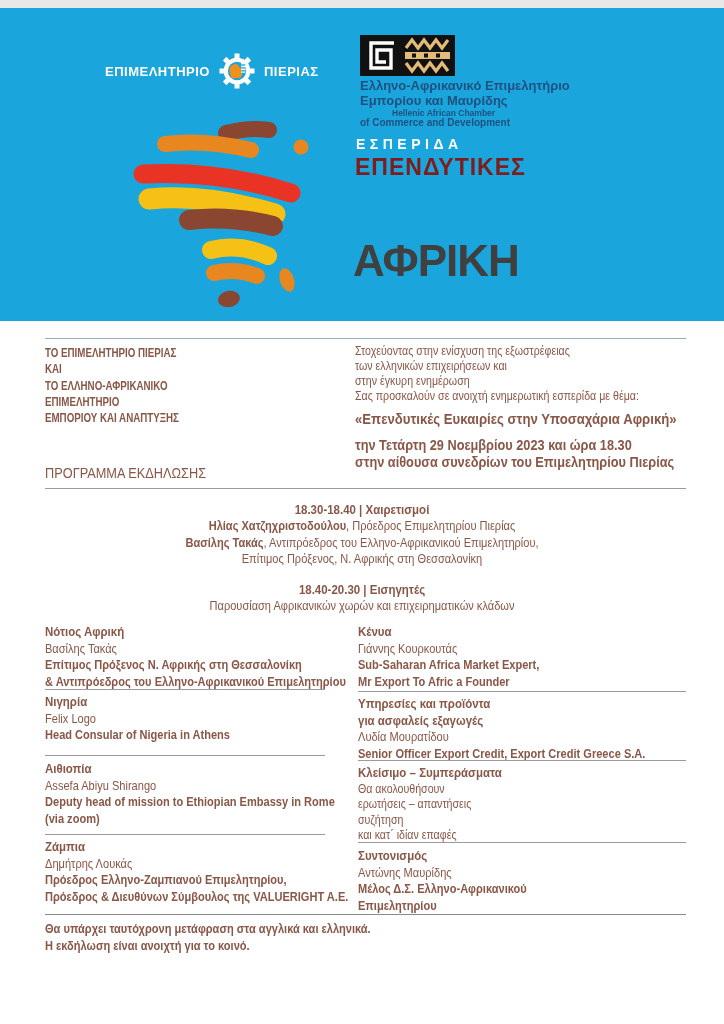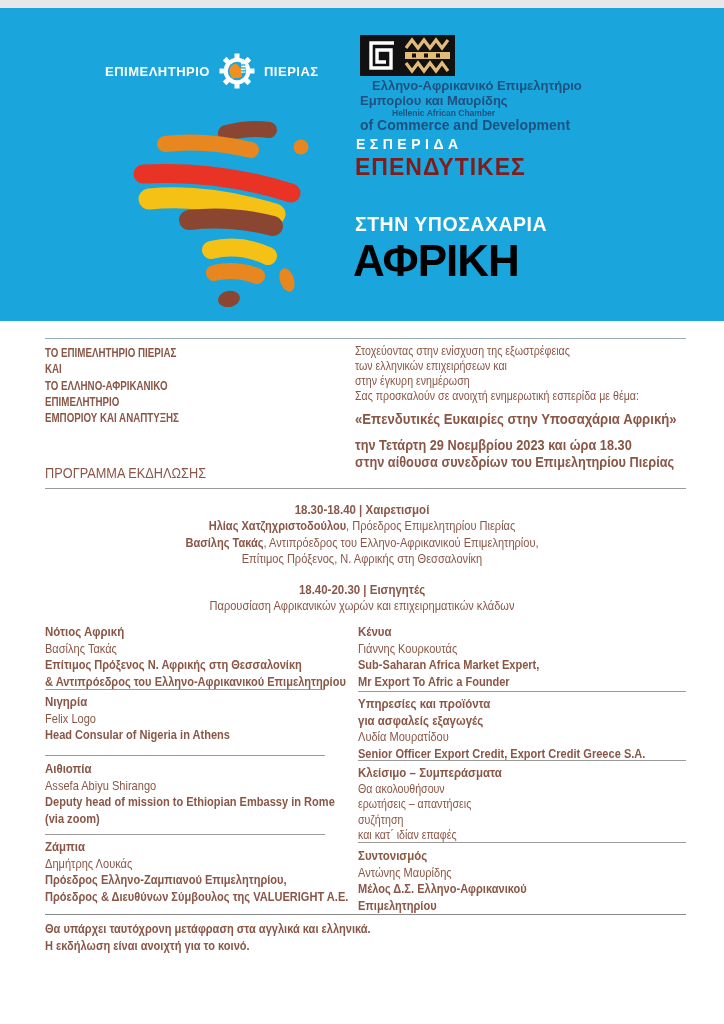--- a/index.html
+++ b/index.html
@@ -13,30 +13,30 @@
   .cxc{transform:scaleX(.85);transform-origin:50% 0;}
   .brown{color:#8a5646;}
   .rule{position:absolute;height:1px;background:#9b9b9b;}
 
   
   .hdr{position:absolute;left:0;top:0;width:724px;height:313px;background:#1aa6dc;}
   .pieria{position:absolute;left:105px;top:43px;display:flex;align-items:center;gap:7px;
           color:#fff;font-weight:bold;font-size:13px;letter-spacing:.5px;}
   .hacbox{position:absolute;left:360px;top:27px;}
   .hactxt{color:#1e5180;font-weight:bold;white-space:nowrap;}
-  .hac1{position:absolute;left:372px;top:70px;font-size:13px;}
+  .hac1{position:absolute;left:360px;top:70px;font-size:13px;}
   .hac2{position:absolute;left:360px;top:85px;font-size:13px;}
   .hac3{position:absolute;left:360px;top:100px;font-size:8.5px;padding-left:32px;}
-  .hac4{position:absolute;left:360px;top:109px;font-size:14px;text-align:right;}
+  .hac4{position:absolute;left:360px;top:109px;font-size:10px;text-align:right;}
 
   .kicker{position:absolute;left:356px;top:128px;color:#fff;font-weight:bold;font-size:14px;letter-spacing:4.5px;}
   .t1{position:absolute;left:355px;top:146px;color:#7f1d1d;font-weight:bold;font-size:23px;letter-spacing:1px;}
   .t2{position:absolute;left:355px;top:173px;color:#a63d25;font-weight:bold;font-size:23px;letter-spacing:1px;}
   .t3{position:absolute;left:355px;top:205px;color:#ffffff;font-weight:bold;font-size:19.5px;letter-spacing:.5px;}
-  .t4{position:absolute;left:353px;top:228px;color:#000000;font-weight:bold;font-size:44px;letter-spacing:-1px;}
+  .t4{position:absolute;left:353px;top:228px;color:#404040;font-weight:bold;font-size:44px;letter-spacing:-1px;}
   .dt{position:absolute;left:355px;top:288px;color:#58595b;font-weight:bold;font-size:15px;}
 
   
   .introL{position:absolute;left:45px;top:337px;font-size:12.5px;font-weight:bold;line-height:16.3px;}
   .progLbl{position:absolute;left:45px;top:456px;font-size:15px;}
   .introR{position:absolute;left:355px;top:336px;font-size:12.5px;line-height:15px;}
   .theme{position:absolute;left:355px;top:402px;font-size:15.5px;font-weight:bold;}
   .when{position:absolute;left:355px;top:429px;font-size:15px;font-weight:bold;line-height:16.5px;}
 
   
@@ -111,21 +111,20 @@
       <path d="M44 79 Q100 73 170 94" stroke="#f6c115" stroke-width="21" stroke-linecap="round" fill="none"></path>
       <path d="M84 100 Q125 95 168 106" stroke="#8a4631" stroke-width="20" stroke-linecap="round" fill="none"></path>
       <path d="M106 130 Q135 123 163 136" stroke="#f6c115" stroke-width="18" stroke-linecap="round" fill="none"></path>
       <path d="M109 153 Q130 148 152 156" stroke="#e8871f" stroke-width="16" stroke-linecap="round" fill="none"></path>
       <ellipse cx="124" cy="179" rx="11" ry="8" fill="#8a4631" transform="rotate(-10 124 179)"></ellipse>
       <ellipse cx="182" cy="160" rx="7" ry="12" fill="#e8871f" transform="rotate(-18 182 160)"></ellipse>
     </svg>
 
     <div class="kicker nw">ΕΣΠΕΡΙΔΑ</div>
     <div class="t1 nw">ΕΠΕΝΔΥΤΙΚΕΣ</div>
-    <div class="t3 nw">ΣΤΗΝ ΥΠΟΣΑΧΑΡΙΑ</div>
     <div class="t4 nw">ΑΦΡΙΚΗ</div>
   </div>
 
   <div class="rule" style="left:45px;top:330px;width:641px;background:#9aacb8"></div>
 
   <div class="introL brown cx78 nw">
     <div>ΤΟ ΕΠΙΜΕΛΗΤΗΡΙΟ ΠΙΕΡΙΑΣ</div>
     <div>ΚΑΙ</div>
     <div>ΤΟ ΕΛΛΗΝΟ-ΑΦΡΙΚΑΝΙΚΟ</div>
     <div>ΕΠΙΜΕΛΗΤΗΡΙΟ</div>

